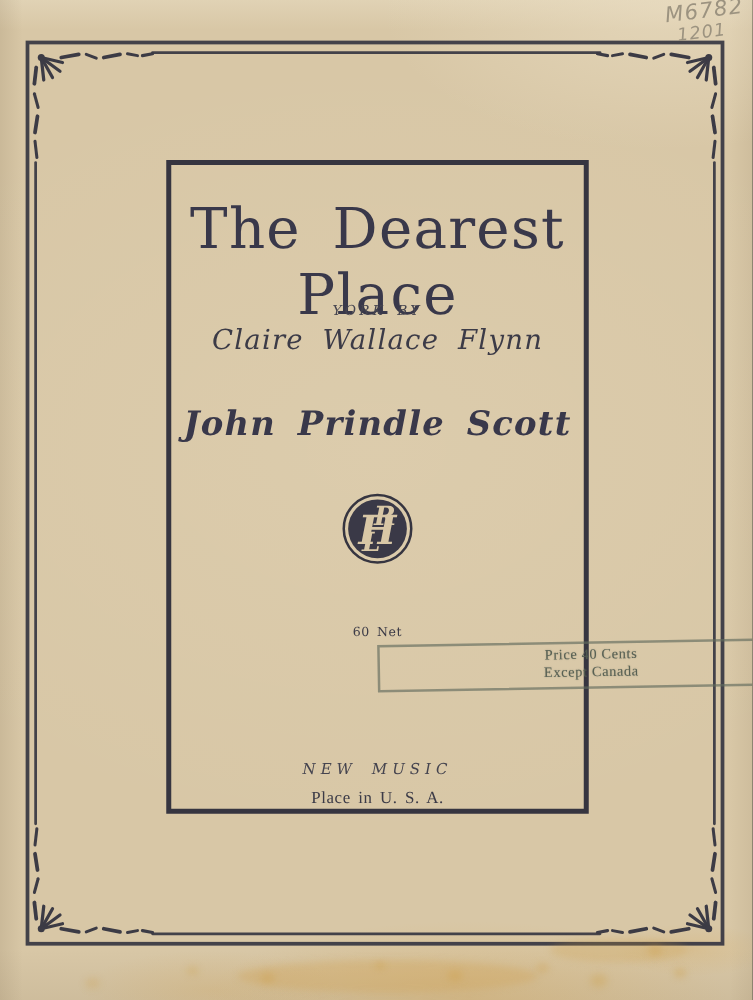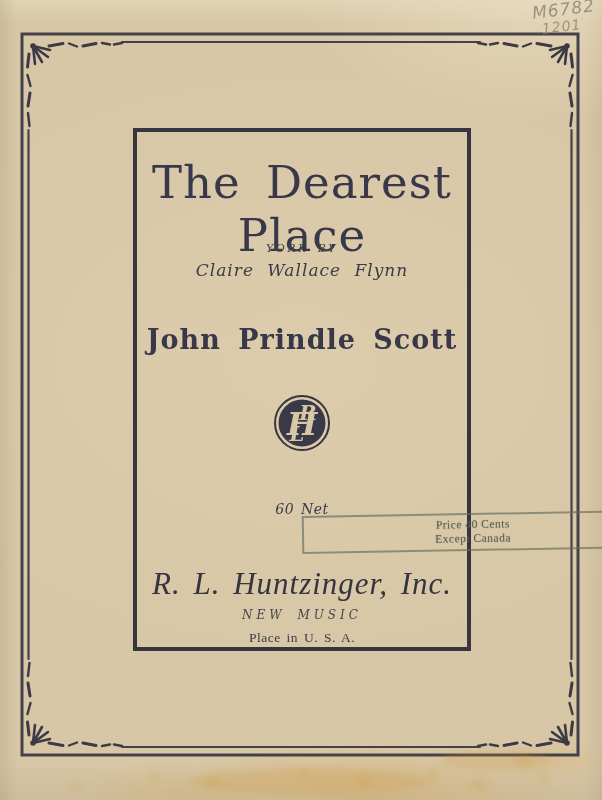--- a/index.html
+++ b/index.html
@@ -51,37 +51,37 @@
     color:#39384a;
   }
   .credit-label {
     font-style:italic; font-size:11px;
     letter-spacing:2.5px; word-spacing:3px;
     color:#45444f;
   }
   .words-by { top:110px; }
   .lyricist {
     top:128px;
-    font-style:italic; font-size:17px;
+    font-style:italic; font-size:22px;
     letter-spacing:1px; word-spacing:7px;
     color:#3c3b47;
   }
   .music-by { top:175px; }
   .composer {
     top:192px;
-    font-weight:bold; font-size:27px;
+    font-style:italic; font-weight:bold; font-size:27px;
     letter-spacing:1px; word-spacing:7px;
     color:#39384a;
   }
   .logo { position:absolute; left:50%; top:262px; transform:translateX(-50%); }
   .logo text { font-family:"DejaVu Serif", serif; font-style:italic; font-weight:bold; }
 
   .price-net {
     top:369px;
-    font-style:italic; font-size:14px;
+    font-size:10px;
     letter-spacing:0.5px; word-spacing:2px;
     color:#3c3b47;
   }
   .stamp {
     position:absolute; left:50%; top:381px;
     width:86px; margin-left:-38px;
     padding:2px 4px 3px 4px;
     border:2px solid rgba(98,108,94,0.65);
     transform: rotate(-1deg);
     font-family:"Liberation Serif", serif;
@@ -178,21 +178,20 @@
       <text x="29" y="41" font-size="32" fill="#d8c7a6" text-anchor="middle">H</text>
     </svg>
 
     <div class="price-net">60 Net</div>
 
     <div class="stamp">
       <div>Price 40 Cents</div>
       <div>Except Canada</div>
     </div>
 
-    <div class="publisher">R. L. Huntzinger, Inc.</div>
     <div class="city">NEW MUSIC</div>
     <div class="made-in">Place in U. S. A.</div>
   </div>
 
   <div class="stain stain-a"></div>
   <div class="stain stain-b"></div>
   <div class="stain stain-dots"></div>
 
 </div>
 

